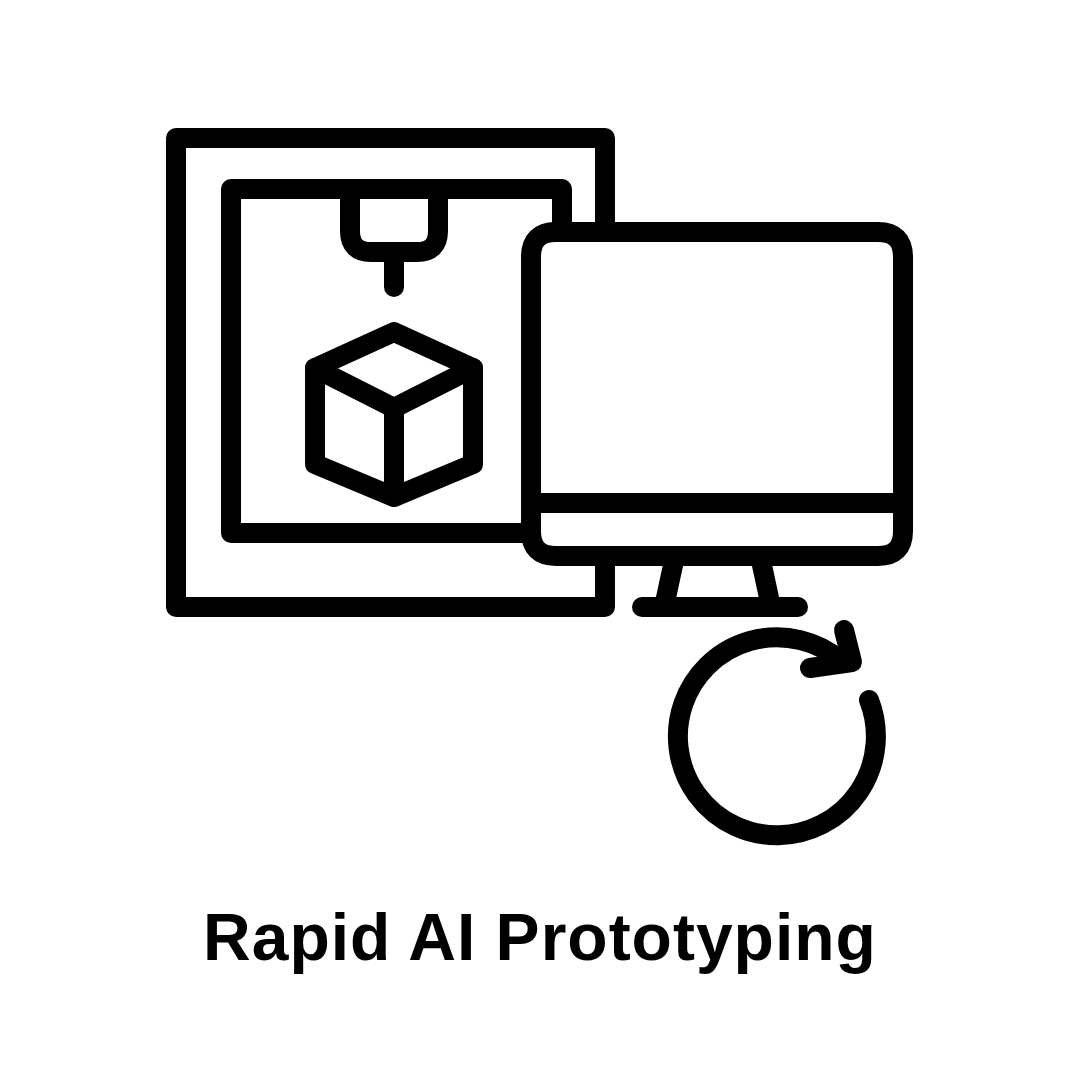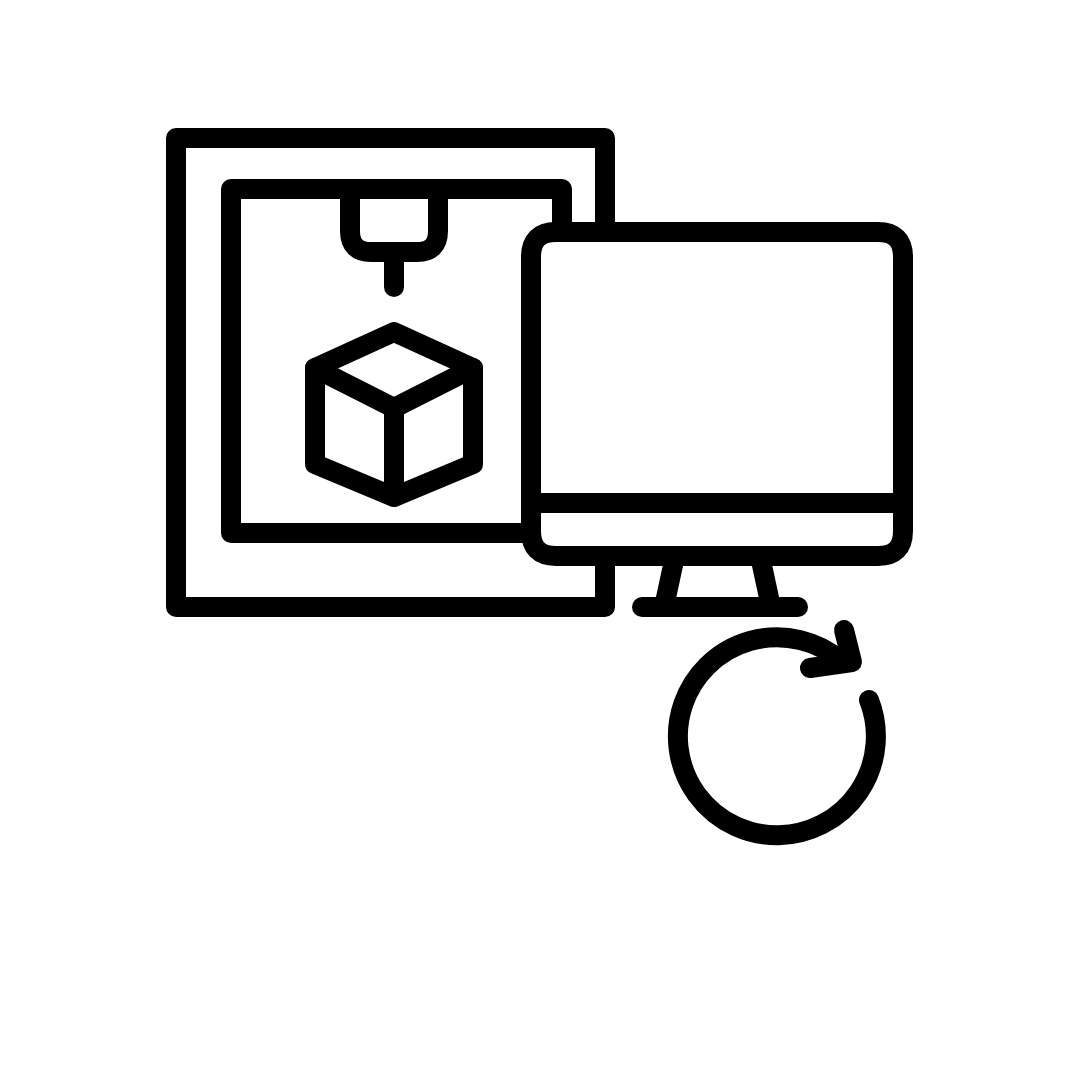--- a/index.html
+++ b/index.html
@@ -73,13 +73,14 @@
         <line x1="642" y1="607" x2="798" y2="607"></line>
       </g>
 
       <g>
         <path d="M869,700 A99,99 0 1 1 840,660"></path>
         <polyline points="844,630 852,662 810,668"></polyline>
       </g>
     </g>
   </svg>
 
+  <div class="caption">Rapid AI Prototyping</div>
 </div>
 
 </body></html>

